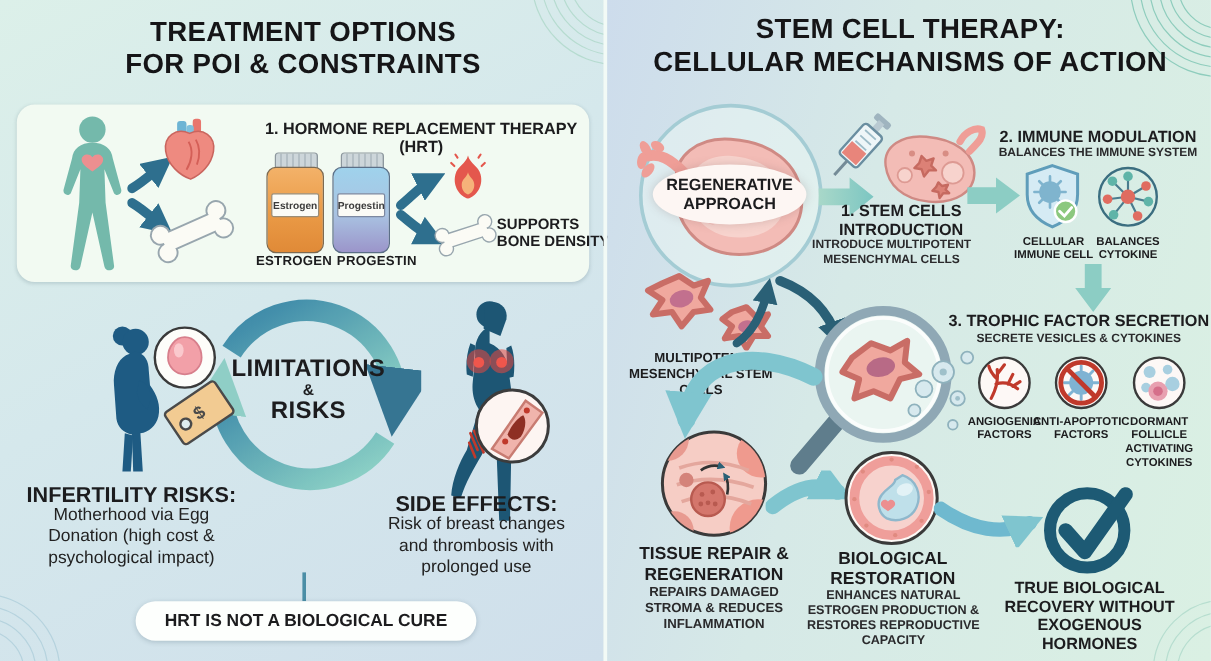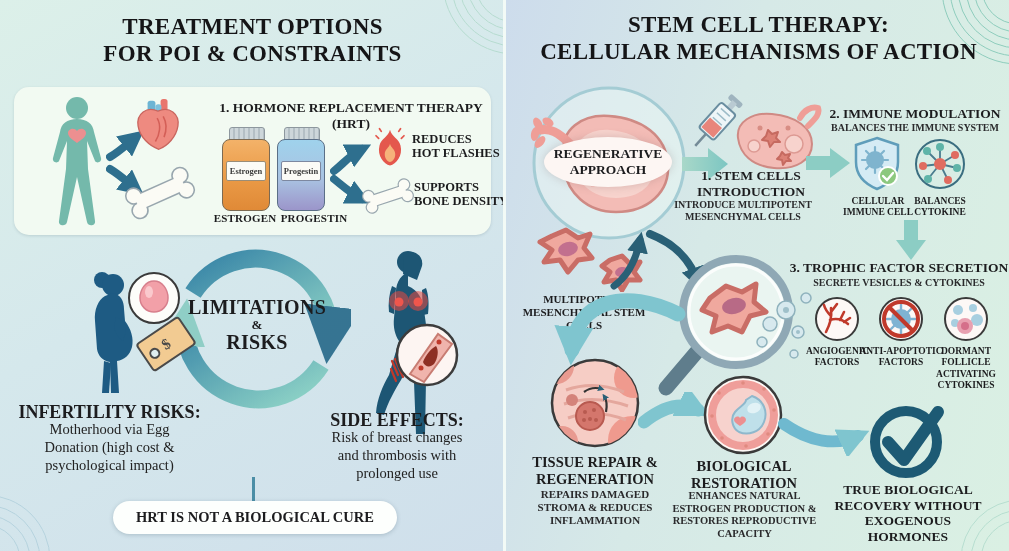--- a/index.html
+++ b/index.html
@@ -1,17 +1,17 @@
 <!DOCTYPE html>
 <html><head>
 <meta charset="utf-8">
 <style>
   html,body{margin:0;padding:0;background:#e8f2ee;}
   #stage{position:relative;width:1009px;height:551px;overflow:hidden;
-         font-family:Liberation Serif, serif;color:#1c1c1e;}
+         font-family:Liberation Sans, sans-serif;color:#1c1c1e;}
   .abs{position:absolute;}
   .pre{white-space:pre-line;}
   .ctr{text-align:center;}
   
   #panel-left{left:0;top:0;width:503px;height:551px;
     background:linear-gradient(150deg,#dcf0e9 0%,#d5e8ec 45%,#cfdfeb 100%);}
   #panel-right{left:506px;top:0;width:503px;height:551px;
     background:linear-gradient(105deg,#cddcec 0%,#d6e9e7 40%,#daf0e3 100%);}
   #divider{left:503px;top:0;width:3px;height:551px;background:#f2faf6;}
   .panel-title{font-size:23px;font-weight:bold;line-height:1.18;letter-spacing:.3px;color:#151517;}
@@ -163,22 +163,20 @@
       <svg class="abs" style="left:316px;top:38px" width="42" height="86">
         <path d="M4 46 C 14 38 20 30 32 24" stroke="#2e6f8e" stroke-width="8" fill="none" stroke-linecap="round" marker-end="url(#m-dark)"></path>
         <path d="M4 54 C 14 62 20 68 32 74" stroke="#2e6f8e" stroke-width="8" fill="none" stroke-linecap="round" marker-end="url(#m-dark)"></path>
       </svg>
 
       <svg class="abs" style="left:358px;top:40px" width="36" height="42" viewBox="0 0 40 48">
         <path d="M20 3c2 8 10 10 12 18 3 12-5 21-12 23-7-2-15-11-12-23C10 13 18 11 20 3z" fill="#e4574d"></path>
         <path d="M20 19c1 5 6 6 6 12 0 5-3 8-6 9-3-1-6-4-6-9 0-6 5-7 6-12z" fill="#f6b27a"></path>
         <path d="M4 10l3 3M36 10l-3 3M8 2l2 3M32 2l-2 3" stroke="#e4574d" stroke-width="2" stroke-linecap="round"></path>
       </svg>
-      <div class="abs benefit pre" style="left:398px;top:45px;width:92px">REDUCES
-HOT FLASHES</div>
 
       <svg class="abs" style="left:346px;top:88px" width="56" height="42" viewBox="0 0 96 56">
         <g transform="rotate(-18 48 28)">
           <g fill="#98a6ae">
             <circle cx="16" cy="18" r="11"></circle>
               <circle cx="16" cy="38" r="11"></circle>
             <circle cx="80" cy="18" r="11"></circle>
               <circle cx="80" cy="38" r="11"></circle>
             <rect x="14" y="17" width="68" height="22" rx="11"></rect>
           </g>

